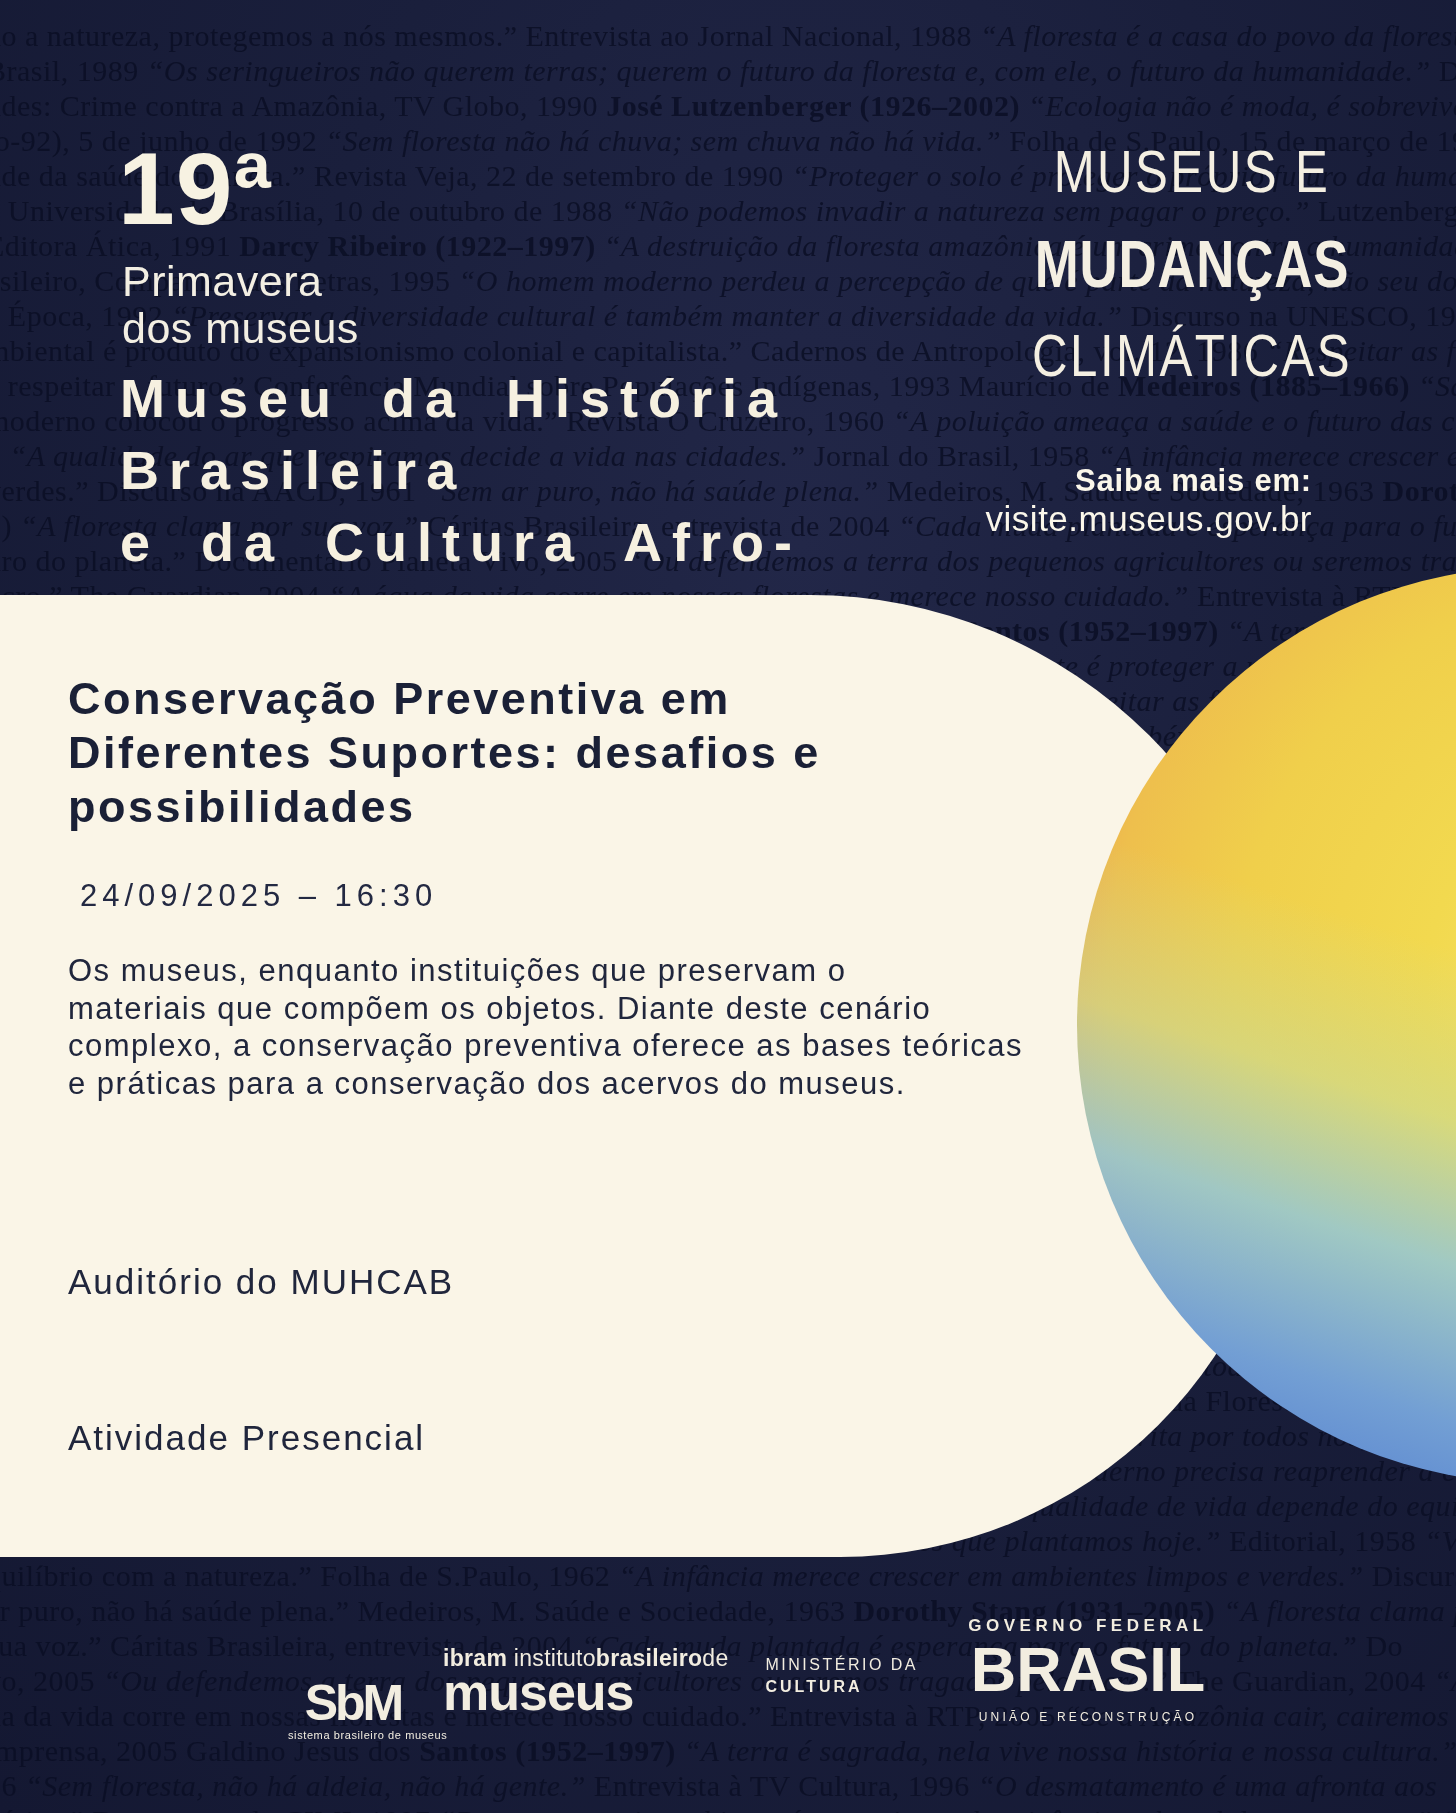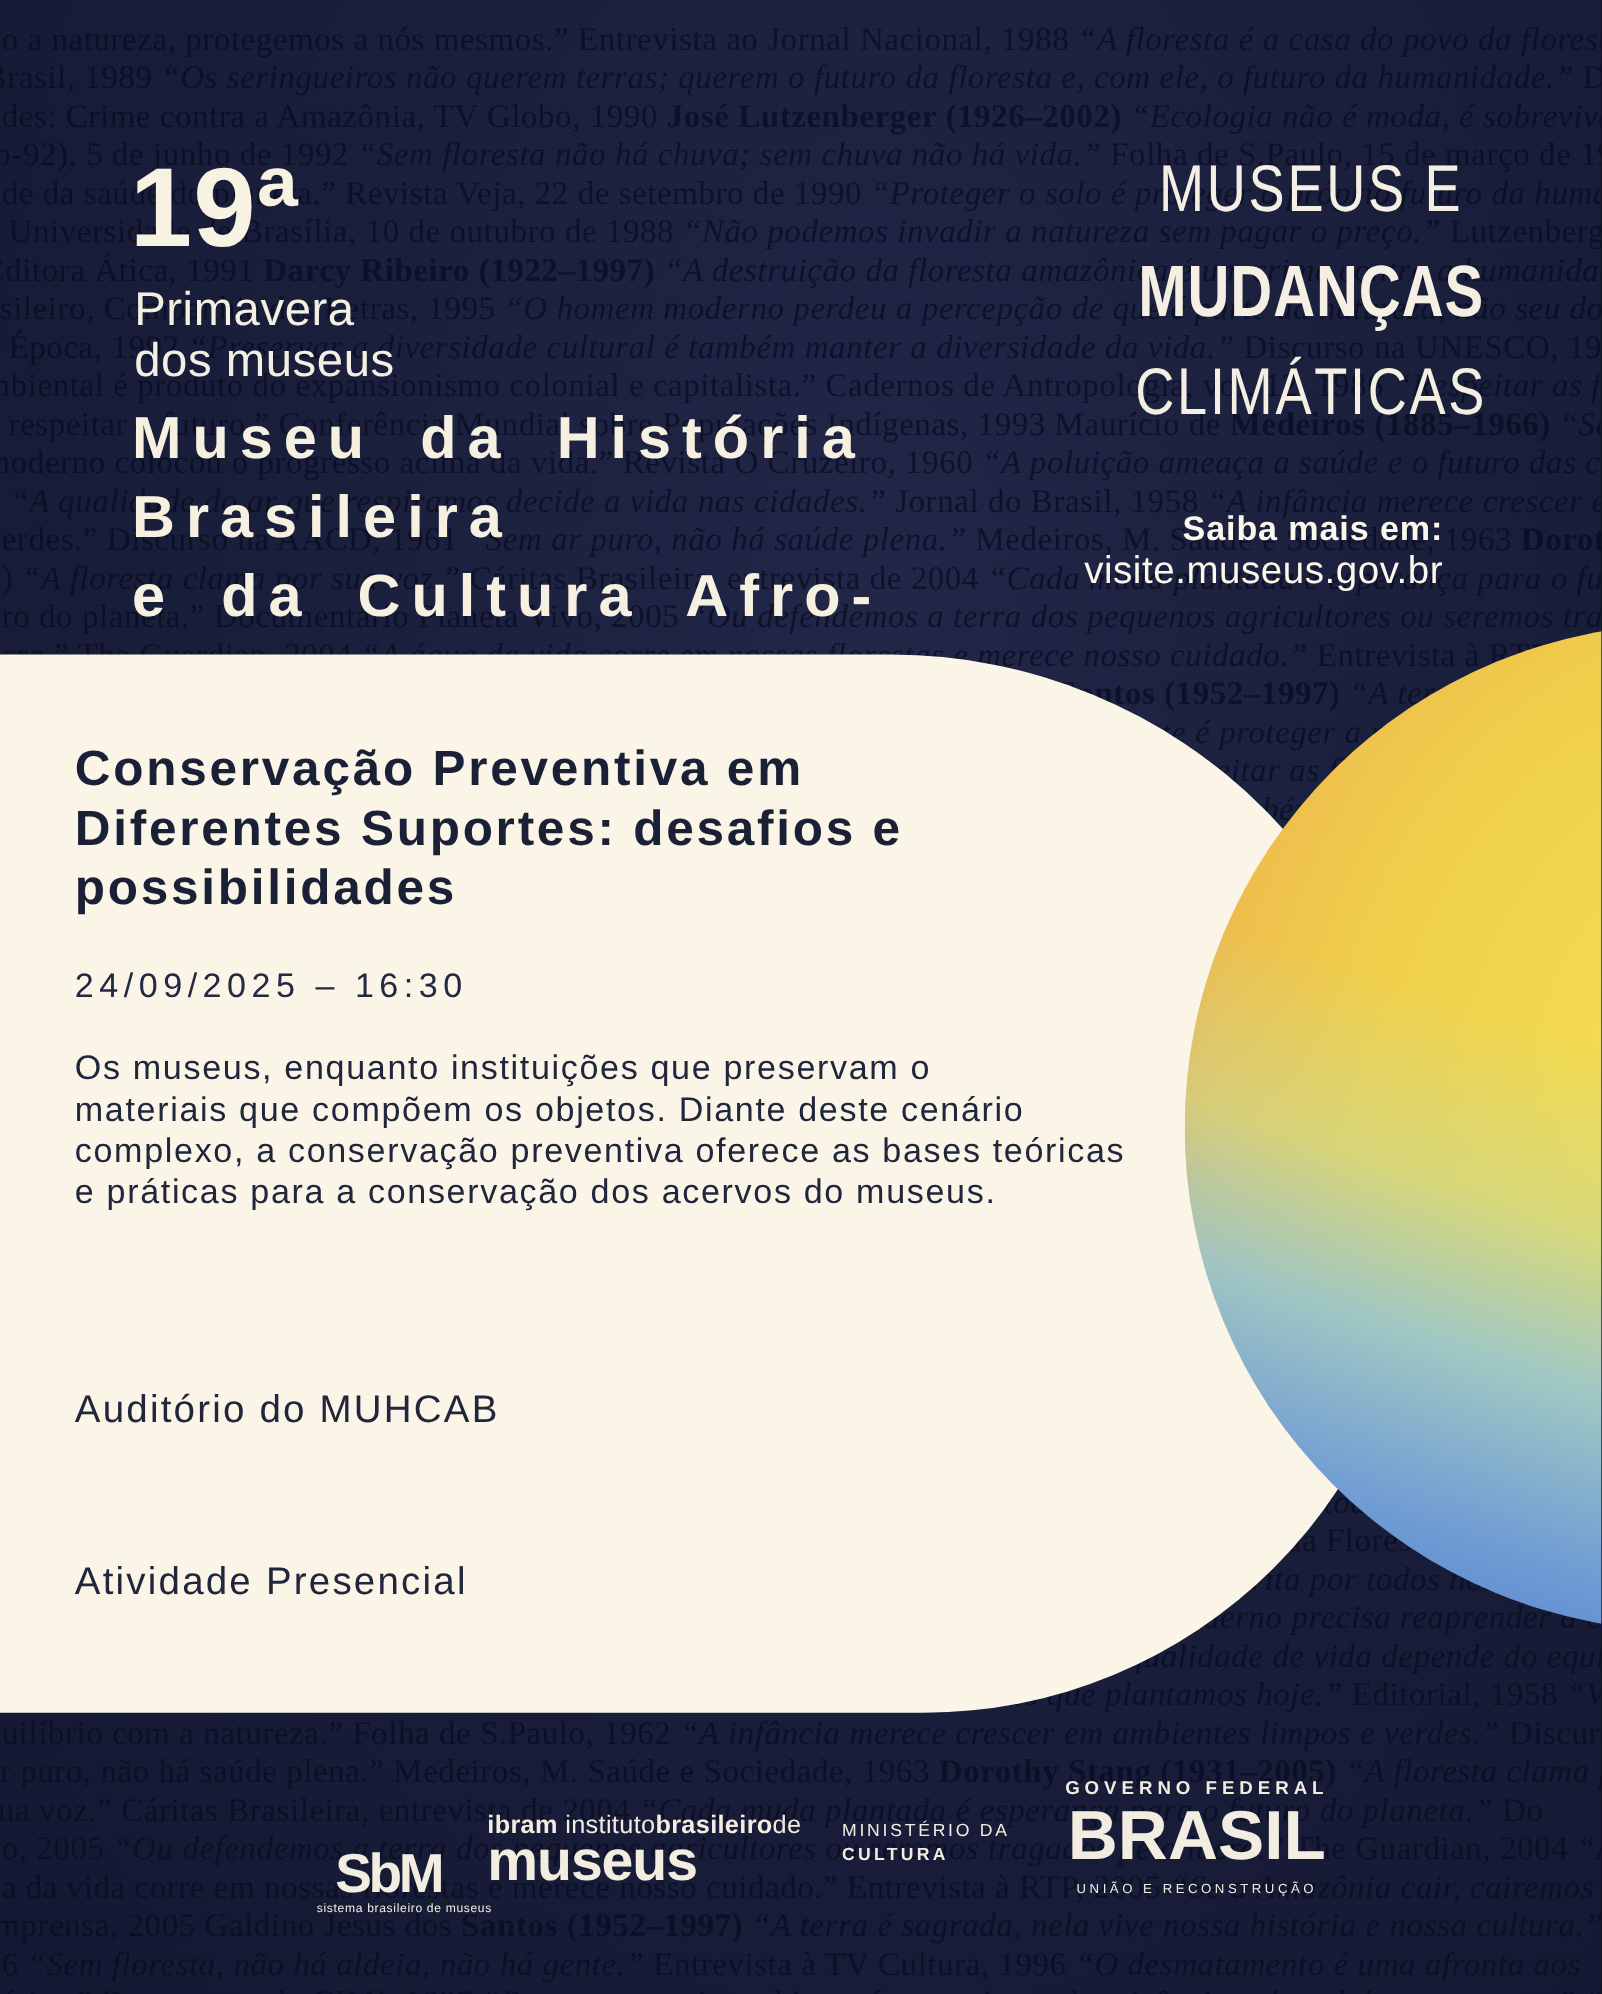--- a/index.html
+++ b/index.html
@@ -46,21 +46,21 @@
   
   .panel{
     position:absolute;left:0;top:595px;width:1290px;height:962px;
     background:#faf5e7;border-radius:0 480px 450px 0;
   }
   .event-title{
     position:absolute;left:68px;top:648px;
     font-size:45px;font-weight:700;color:#1a2036;line-height:54px;letter-spacing:2.5px;margin-top:24px;
   }
   .event-date{
-    position:absolute;left:68px;top:878px;
+    position:absolute;left:80px;top:878px;
     font-size:31px;font-weight:400;color:#232942;letter-spacing:5px;
   }
   .event-desc{
     position:absolute;left:68px;top:952px;
     font-size:31px;font-weight:400;color:#20263c;line-height:37.5px;letter-spacing:1.5px;white-space:nowrap;
   }
   .event-location{
     position:absolute;left:68px;top:1262px;
     font-size:35px;font-weight:400;color:#20263c;letter-spacing:2px;
   }

